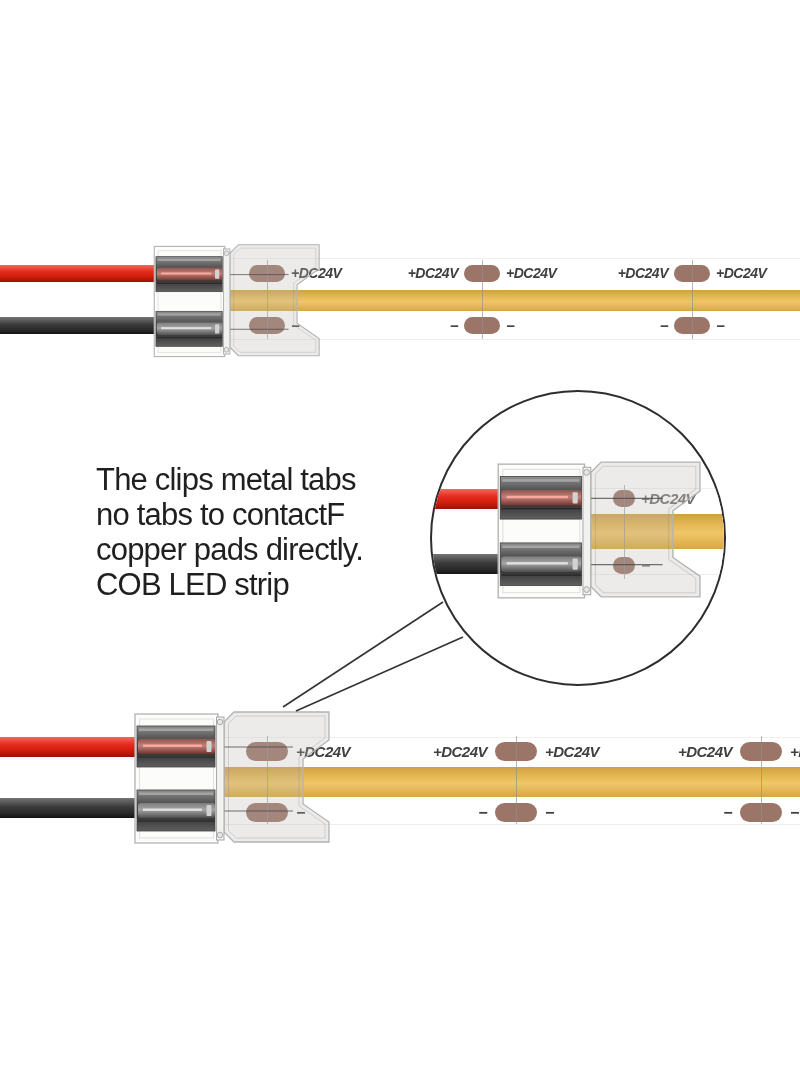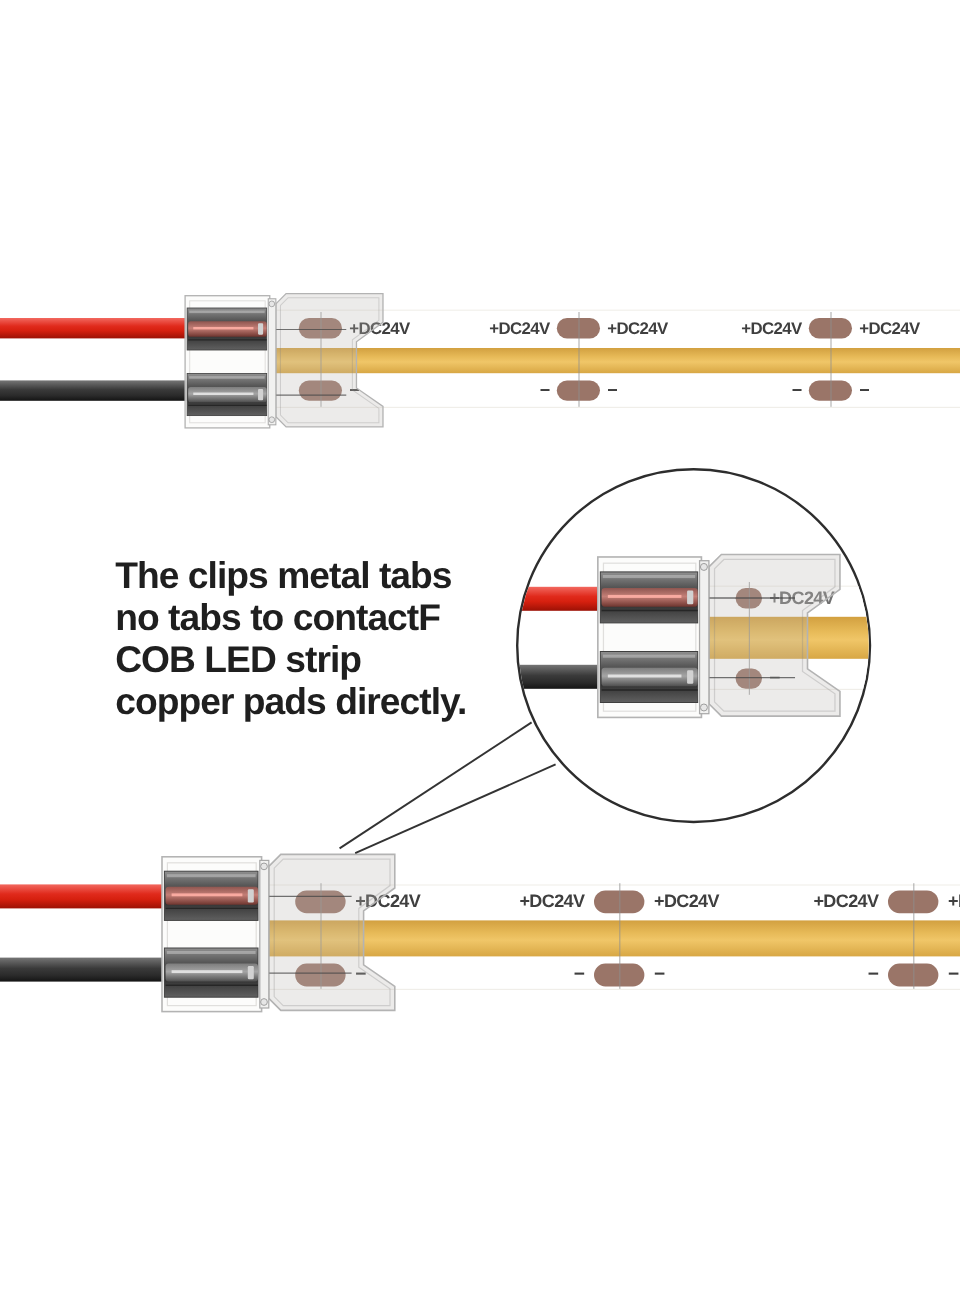--- a/index.html
+++ b/index.html
@@ -1,44 +1,44 @@
 <!DOCTYPE html>
 <html><head>
 <meta charset="utf-8">
 <style>
   html,body{margin:0;padding:0;background:#ffffff;}
   #stage{position:relative;width:800px;height:1091px;overflow:hidden;background:#fff;
          font-family:"Liberation Sans","DejaVu Sans",sans-serif;}
   .abs{position:absolute;}
   .scene{position:absolute;left:0;top:0;width:800px;height:1091px;pointer-events:none;}
   #annotation{position:absolute;left:96px;top:462px;font-size:31px;line-height:35px;
-              font-weight:700;letter-spacing:-0.8px;white-space:nowrap;}
+              font-weight:400;letter-spacing:-0.8px;white-space:nowrap;}
   #magnifier{position:absolute;left:430px;top:390px;width:296px;height:296px;
              border-radius:50%;overflow:hidden;background:#fff;box-sizing:border-box;z-index:3;}
   #scene-circle{position:absolute;left:0;top:0;width:296px;height:296px;}
   #leader-lines{position:absolute;left:0;top:0;z-index:4;pointer-events:none;}
   .band{position:absolute;background:#fff;border-top:1px solid #f2f0ec;border-bottom:1px solid #f0eee9;box-sizing:border-box;}
   .gold{position:absolute;}
   .pad{position:absolute;border-radius:10px;}
-  .lbl{position:absolute;font-weight:700;letter-spacing:-0.5px;white-space:nowrap;}
+  .lbl{position:absolute;font-weight:700;letter-spacing:-0.5px;white-space:nowrap;font-style:italic;}
   .cut{position:absolute;width:1px;}
   .wire{position:absolute;}
   svg{display:block;}
   #defs-svg{position:absolute;width:0;height:0;}
 </style>
 </head>
 <body>
 
 <div id="stage">
 
   <div id="annotation" style="color: rgb(31, 31, 31);">
     <div>The clips metal tabs</div>
     <div>no tabs to contactF</div>
+    <div>copper pads directly.</div>
     <div>COB LED strip</div>
-    <div>copper pads directly.</div>
   </div>
 
   <div id="scene-top" class="scene">
       <div class="abs band" style="left: 226px; top: 258px; width: 574px; height: 82px;"></div>
       <div class="abs gold" style="left: 226px; top: 290px; width: 574px; height: 21px; background: linear-gradient(rgb(210, 160, 64) 0%, rgb(231, 186, 88) 35%, rgb(240, 198, 104) 55%, rgb(216, 167, 68) 100%);"></div>
       <div class="abs pad" style="left: 249px; top: 265px; width: 36px; height: 17px; background: rgb(154, 117, 104);"></div>
       <div class="abs pad" style="left: 249px; top: 317px; width: 36px; height: 17px; background: rgb(154, 117, 104);"></div>
       <div class="abs lbl" style="left: 291px; top: 265px; line-height: 17px; font-size: 14px; color: rgb(63, 63, 63);">+DC24V</div>
       <div class="abs lbl" style="left: 291px; top: 317px; line-height: 17px; font-size: 15px; color: rgb(63, 63, 63);">−</div>
       <div class="abs cut" style="left: 266.5px; top: 260px; height: 79px; background: rgb(143, 143, 143); opacity: 0.65;"></div>

